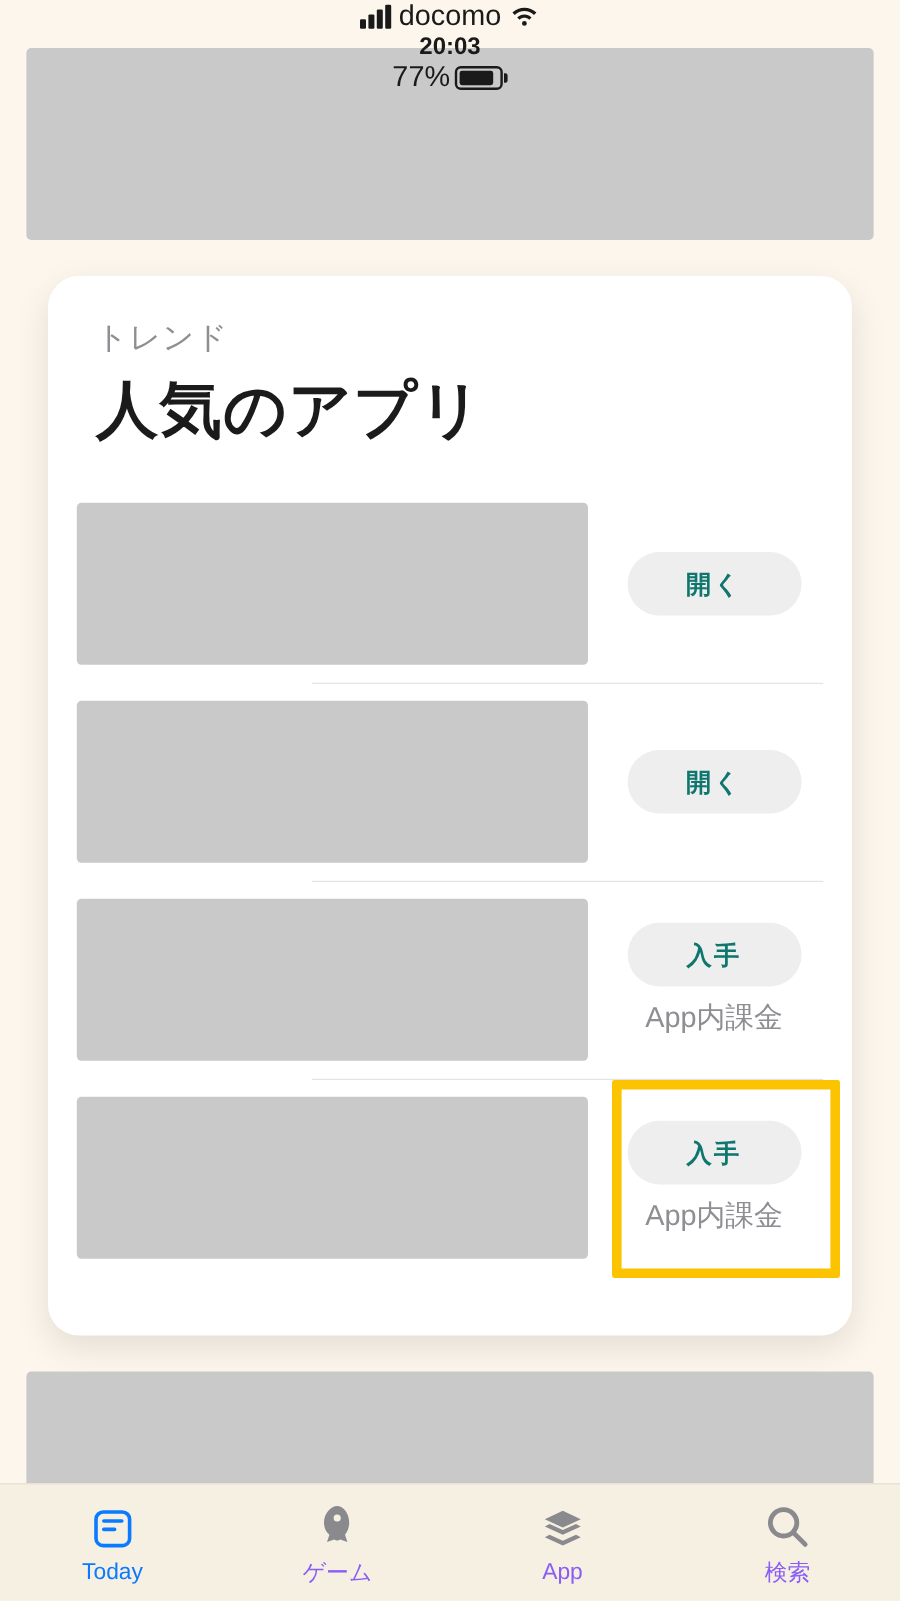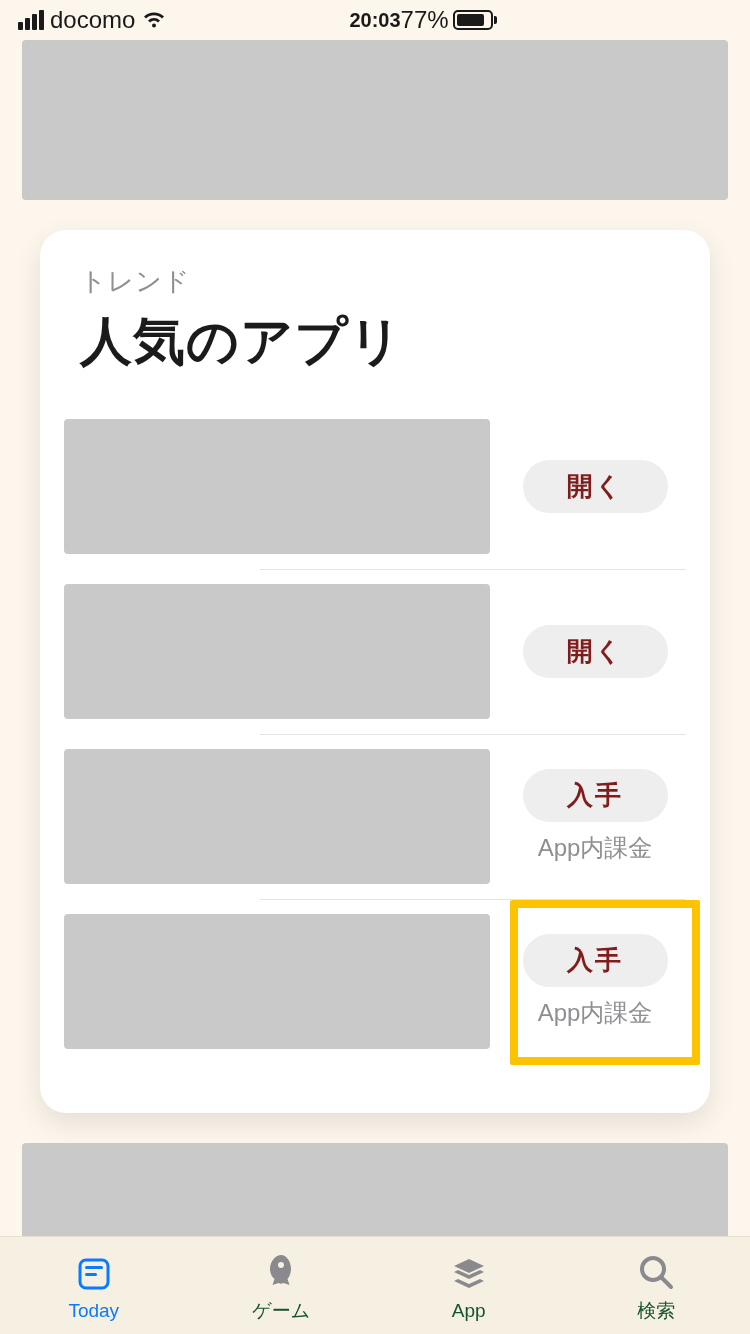--- a/index.html
+++ b/index.html
@@ -1,19 +1,19 @@
 <!DOCTYPE html>
 <html><head>
   <meta charset="utf-8">
   <style>
     * { margin: 0; padding: 0; box-sizing: border-box; }
     html, body { width: 750px; height: 1334px; overflow: hidden; }
     body { font-family: -apple-system, "Hiragino Sans", "Hiragino Kaku Gothic ProN", sans-serif; background: #fdf6ec; }
 
-    .status-bar { height: 40px; display: flex; align-items: center; padding: 0 18px; font-size: 24px; font-weight: 500; color: #1a1a1a; }
+    .status-bar { height: 40px; display: flex; align-items: center; padding: 0 18px; font-size: 24px; font-weight: 500; color: #1a1a1a; flex-direction: column; }
     .sb-left { display: flex; align-items: center; gap: 6px; flex: 1; }
     .sb-center { flex: 0 0 auto; font-weight: 600; font-size: 20px; }
     .sb-right { flex: 1; display: flex; align-items: center; gap: 4px; }
     .signal-bars { display: inline-flex; align-items: flex-end; gap: 2px; height: 20px; }
     .signal-bars span { display: inline-block; width: 5px; background: #1a1a1a; border-radius: 1px; }
     .signal-bars span:nth-child(1){height:8px}
     .signal-bars span:nth-child(2){height:12px}
     .signal-bars span:nth-child(3){height:16px}
     .signal-bars span:nth-child(4){height:20px}
     .wifi-icon svg { display: block; }
@@ -27,27 +27,27 @@
     .hero-ph2 { margin: 30px 22px 0; height: 148px; background: #c9c9c9; border-radius: 4px; }
 
     .card { margin: 30px 40px 0; background: #ffffff; border-radius: 26px; padding: 34px 0 48px; box-shadow: 0 10px 28px rgba(0,0,0,0.10); }
     .card-subtitle { font-size: 26px; color: #8e8e93; padding: 0 40px; letter-spacing: 1px; }
     .card-title { font-size: 52px; font-weight: 700; color: #1b1b1b; padding: 8px 40px 28px; letter-spacing: 1px; }
 
     .row { position: relative; padding: 14px 24px 16px; }
     .row-inner { display: flex; align-items: center; justify-content: space-between; gap: 14px; }
     .row-left { flex: 1; height: 135px; background: #c9c9c9; border-radius: 4px; }
     .row-right { width: 182px; display: flex; flex-direction: column; align-items: center; gap: 10px; }
-    .pill-btn { width: 145px; height: 53px; border-radius: 27px; background: #eeeeee; color: #7f1d1d; font-size: 26px; font-weight: 700; display: flex; align-items: center; justify-content: center; border: none; cursor: pointer; letter-spacing: 2px; }
+    .pill-btn { width: 145px; height: 53px; border-radius: 27px; background: #eeeeee; color: #0f766e; font-size: 21px; font-weight: 700; display: flex; align-items: center; justify-content: center; border: none; cursor: pointer; letter-spacing: 2px; }
     .iap { font-size: 24px; color: #8e8e93; }
     .divider { position: absolute; bottom: 0; left: 220px; right: 24px; height: 1px; background: #e3e3e3; }
     .highlight { position: absolute; top: 0; right: 10px; bottom: 0; width: 190px; border: 8px solid #fcc400; pointer-events: none; border-radius: 2px; }
 
     .tab-bar { height: 98px; background: #f6f0e3; border-top: 1px solid #e6dfcf; display: flex; justify-content: space-around; align-items: center; }
-    .tab-item { flex: 1; display: flex; flex-direction: column; align-items: center; gap: 2px; color: #14532d; font-size: 19px; cursor: pointer; }
+    .tab-item { flex: 1; display: flex; flex-direction: column; align-items: center; gap: 2px; color: #8b5cf6; font-size: 19px; cursor: pointer; }
     .tab-item.active { color: #0a7aff; }
     .tab-icon { height: 48px; display: flex; align-items: center; justify-content: center; }
     .tab-icon svg { display: block; }
   </style>
 </head>
 <body>
 
 <div class="status-bar">
   <div class="sb-left">
     <span class="signal-bars">

